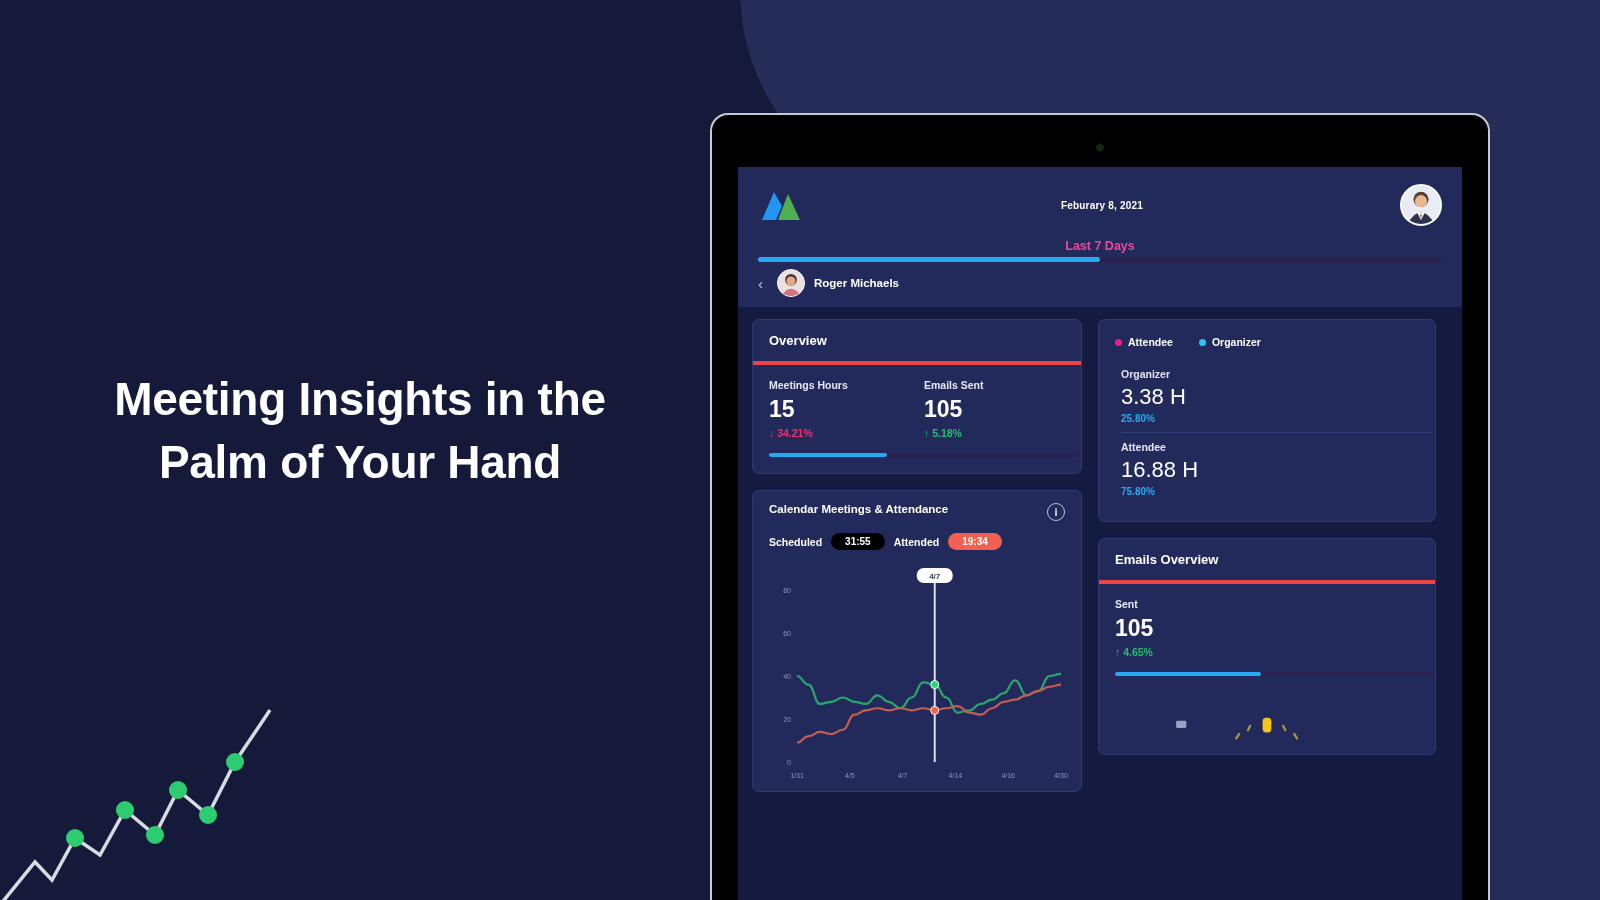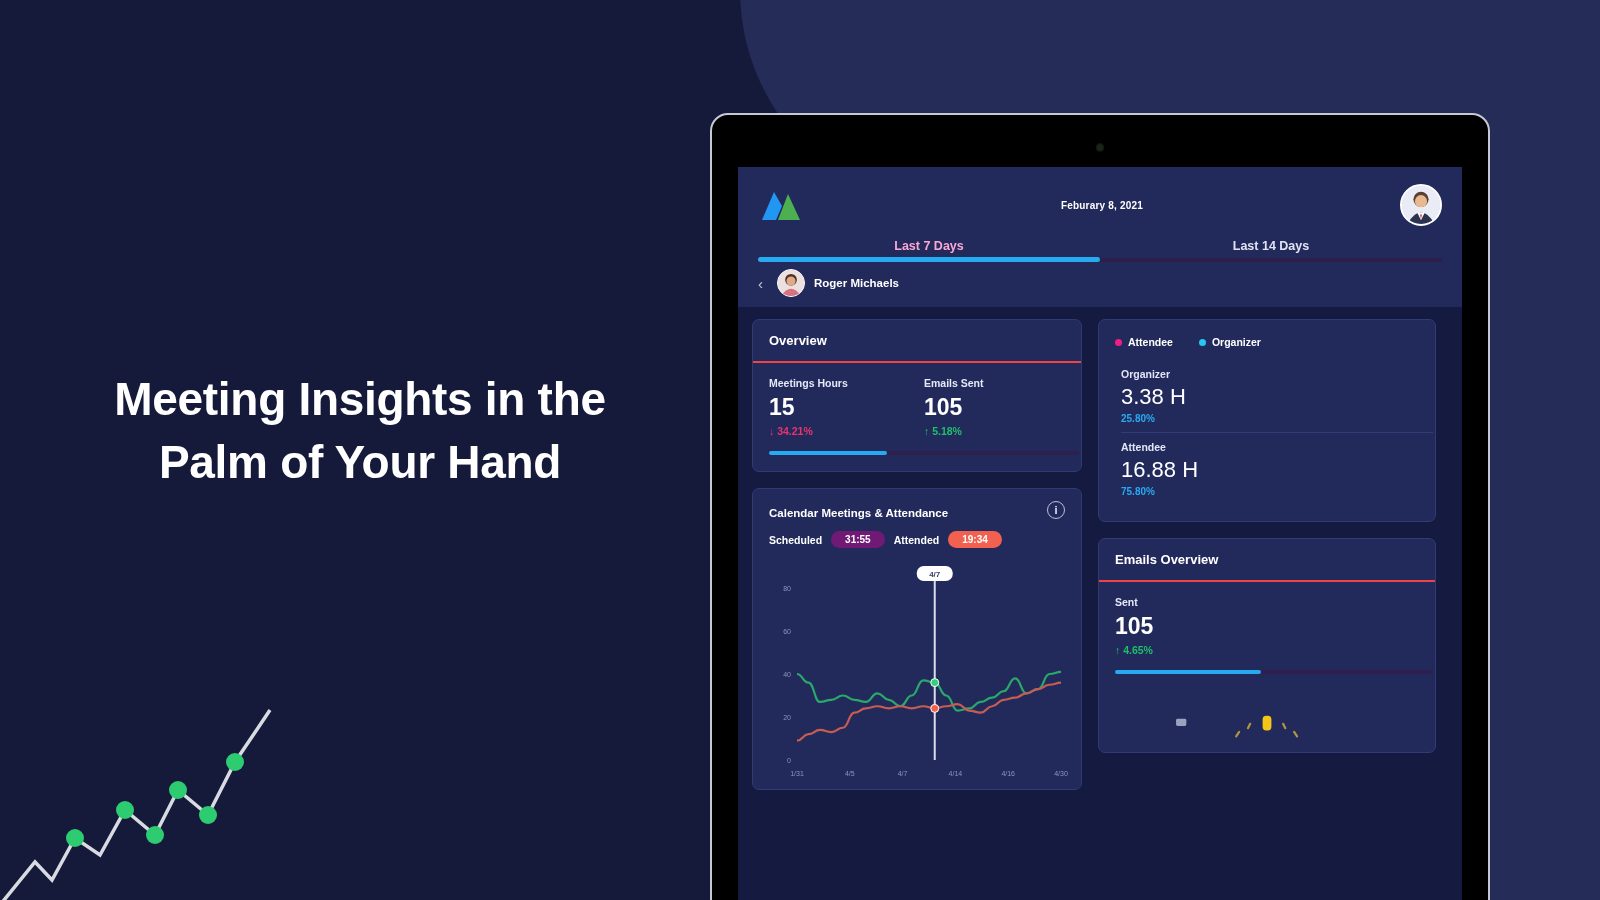--- a/index.html
+++ b/index.html
@@ -103,21 +103,21 @@
     position: relative;
   }
   .tab {
     flex: 1;
     text-align: center;
     color: #dfe3f2;
     font-size: 12.5px;
     font-weight: bold;
     padding-bottom: 9px;
   }
-  .tab.active { color: #f9a8d4; }
+  .tab.active { color: #ec4899; }
   .tab-underline-track {
     position: absolute;
     left: 0; bottom: 0;
     width: 100%; height: 4px;
     background: #2c1f4a;
   }
   .tab-underline {
     position: absolute;
     left: 0; bottom: 0;
     width: 50%; height: 5px;
@@ -158,21 +158,21 @@
     background: #222a5c;
     border-radius: 7px;
     border: 1px solid #313a72;
     overflow: hidden;
   }
   .card-head {
     padding: 13px 16px;
     color: #ffffff;
     font-size: 13px;
     font-weight: bold;
-    border-bottom: 2px solid #ef4444;
+    border-bottom: 4px solid #ef4444;
   }
   .card-body { padding: 14px 2px 16px 16px; }
 
   .stat-row { display: flex; }
   .stat { flex: 1; }
   .stat-label {
     color: #e4e8f7; font-size: 10.5px; font-weight: bold;
     margin-bottom: 6px;
   }
   .stat-value {
@@ -186,40 +186,40 @@
     margin-top: 14px;
     height: 4px; width: 100%;
     background: #2d1f4e; border-radius: 3px;
   }
   .progress-fill {
     height: 100%; background: #28aaf0; border-radius: 3px;
   }
 
   
   .chart-head {
-    display: flex; align-items: flex-end; justify-content: space-between;
+    display: flex; align-items: flex-start; justify-content: space-between;
     padding: 12px 16px 0 16px;
   }
   .chart-title { color: #ffffff; font-size: 11.5px; font-weight: bold; }
   .info-icon {
     width: 18px; height: 18px; border-radius: 50%;
     border: 1.4px solid #b9c0dc; color: #e6e9f6;
     font-size: 11px; font-weight: bold;
     display: flex; align-items: center; justify-content: center;
   }
   .legend-row {
     display: flex; align-items: center; gap: 9px;
     padding: 12px 16px 0 16px;
   }
   .legend-label { color: #ffffff; font-size: 10.5px; font-weight: bold; }
   .pill {
     padding: 3px 14px; border-radius: 11px;
     font-size: 10px; font-weight: bold; color: #ffffff;
   }
-  .pill-green { background: #701a75; }
+  .pill-green { background: #000000; }
   .pill-red { background: #f2604f; }
   .linechart { padding: 6px 6px 1px 6px; }
 
   
   .donut-legend {
     display: flex; gap: 26px; padding: 2px 0 12px 0;
   }
   .lg-item { display: flex; align-items: center; gap: 6px; }
   .lg-dot { width: 7px; height: 7px; border-radius: 50%; }
   .lg-text { color: #ffffff; font-size: 10.5px; font-weight: bold; }
@@ -278,21 +278,20 @@
             <path d="M6 40 q6-12 14-12 t14 12 z" fill="#2b3350"></path>
             <path d="M16 28 l4 8 l4-8 z" fill="#ffffff"></path>
             <path d="M19 30 l1 5 l1-5 z" fill="#c0392b"></path>
           </svg>
         </div>
       </div>
 
       <div class="tabs">
         <div class="tab-underline-track"></div>
         <div class="tab active">Last 7 Days</div>
-        <div class="tab">Last 14 Days</div>
         <div class="tab-underline"></div>
       </div>
 
       <div class="userrow">
         <div class="chev-back">‹</div>
         <div class="avatar-sm">
           <svg class="avatar-face" viewBox="0 0 40 40">
             <rect width="40" height="40" fill="#ecdfe0"></rect>
             <circle cx="20" cy="15" r="9" fill="#4a2f26"></circle>
             <circle cx="20" cy="17" r="7" fill="#e3a987"></circle>

